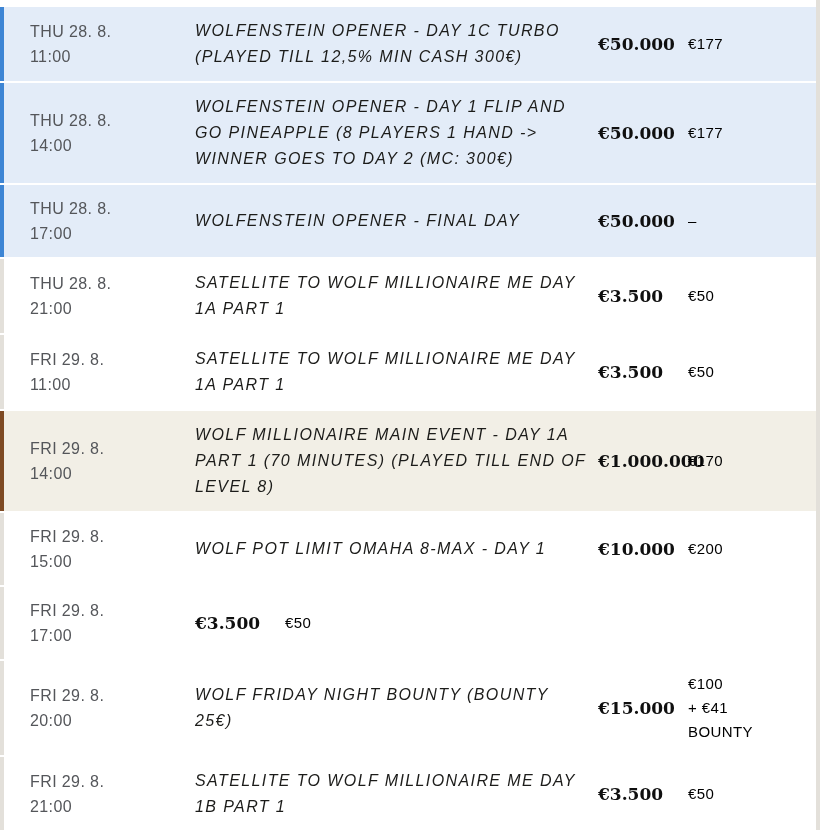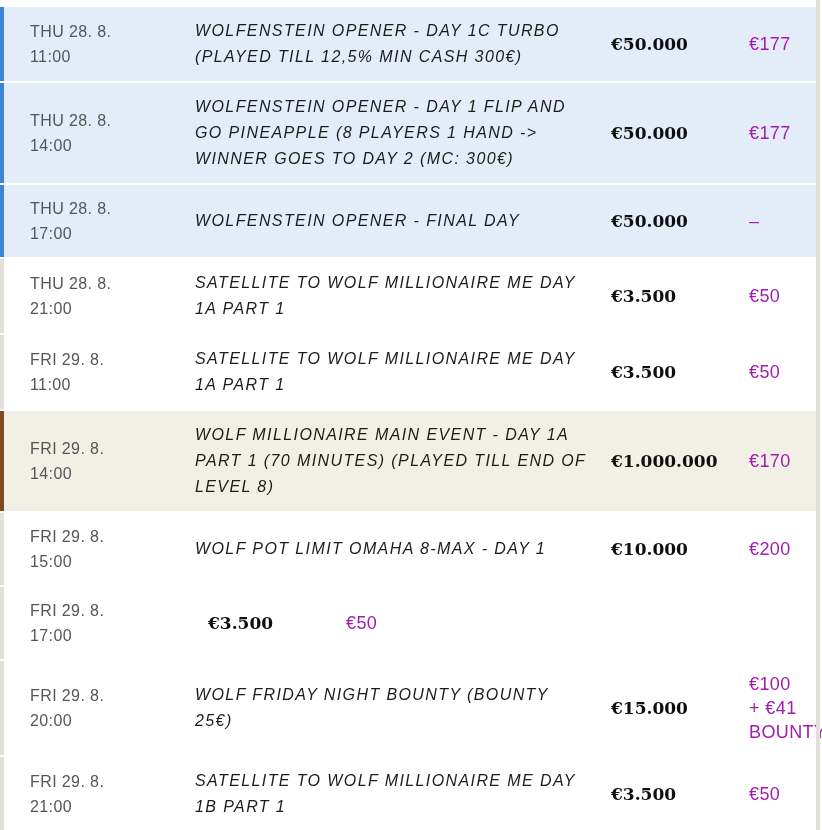--- a/index.html
+++ b/index.html
@@ -57,29 +57,27 @@
   }
   .col-gtd {
     width: 90px;
     flex-shrink: 0;
     font-family: "DejaVu Serif", serif;
     font-weight: 700;
     font-size: 17px;
     color: #0f0f0f;
     white-space: nowrap;
     line-height: 24px;
-    margin-left: 13px;
   }
   .col-buyin {
     flex: 1;
-    color: #a21caf;
-    font-size: 18px;
+    color: #000000;
+    font-size: 15px;
     line-height: 24px;
     letter-spacing: 0.4px;
-    margin-left: 48px;
   }
   .scroll-track {
     position: absolute;
     top: 0;
     right: 2px;
     width: 4px;
     height: 830px;
     background: #e3e0da;
   }
 </style>

